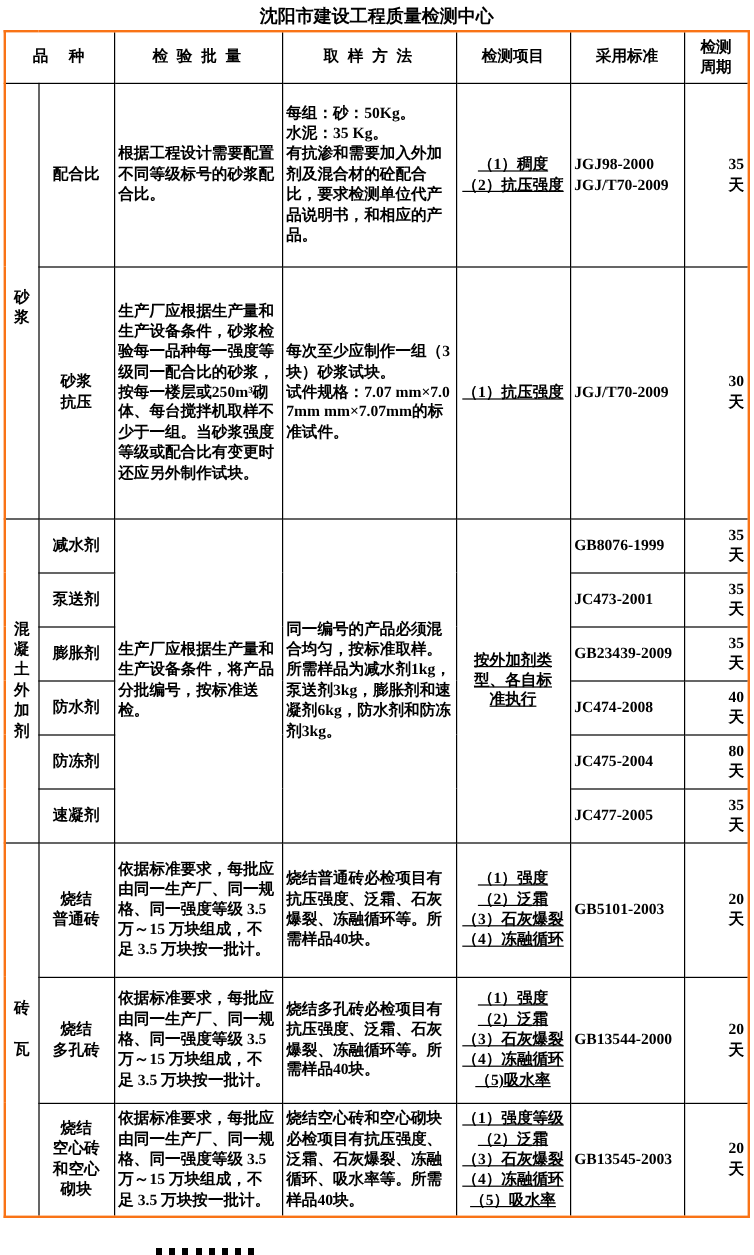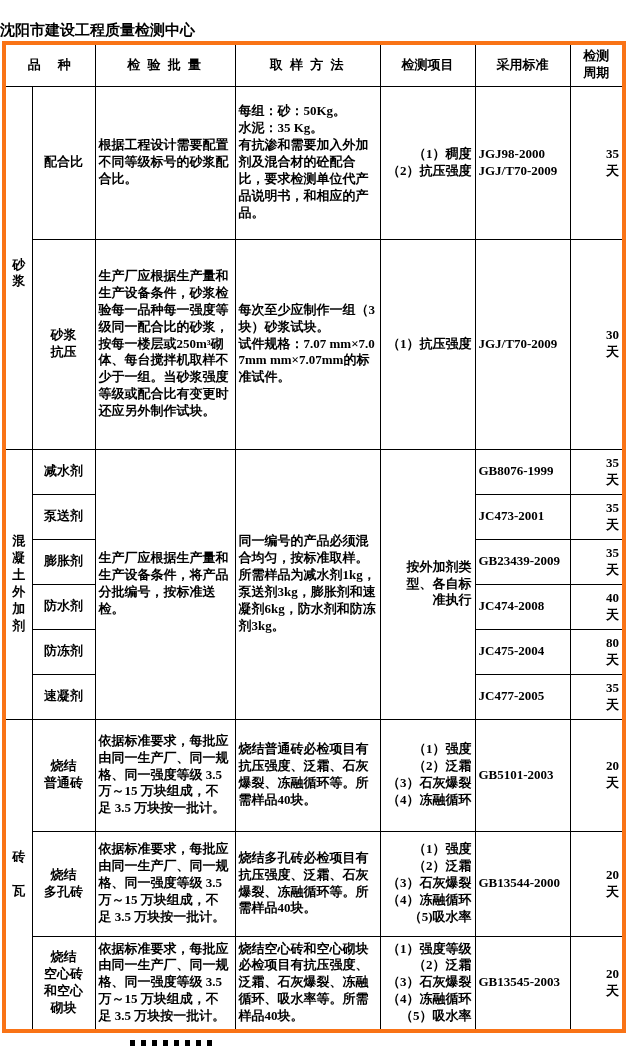--- a/index.html
+++ b/index.html
@@ -2,43 +2,43 @@
 <html><head>
 <meta charset="utf-8">
 <style>
   html,body{margin:0;padding:0;background:#fff;}
   body{
     width:628px;height:1046px;position:relative;
     font-family:"Liberation Serif","DejaVu Serif",serif;
     color:#000;-webkit-font-smoothing:none;
   }
   .page-title{
-    font-weight:bold;font-size:15px;line-height:20px;
-    padding-top:20px;white-space:pre-line;
+    text-align:center;font-weight:bold;font-size:15px;line-height:20px;
+    padding-top:4px;white-space:pre-line;
   }
   table.main{
     border-collapse:collapse;table-layout:fixed;
     width:620px;margin:1px auto 0 auto;
   }
   table.main th, table.main td{
     border:1px solid #000;
     font-weight:bold;font-size:13px;line-height:1.3;
     padding:2px 3px;vertical-align:middle;
     white-space:pre-line;word-break:break-all;
     box-sizing:border-box;
   }
-  table.main{border:4px solid #f97316;}
+  table.main{border:2px solid #f97316;}
   th{font-size:14px;letter-spacing:2px;text-align:center;padding:4px 1px;}
   td.group-cell{
     text-align:center;padding:0;line-height:1.9;
     font-size:14px;
   }
   td.variety-cell{text-align:center;line-height:1.7;}
   td.batch-cell, td.sampling-cell{text-align:left;}
-  td.items-cell{text-align:right;line-height:1.45;}
+  td.items-cell{text-align:center;line-height:1.45;text-decoration:underline;}
   td.standard-cell{text-align:left;line-height:1.6;}
   td.cycle-cell{text-align:right;line-height:1.7;}
   .clip-frag{
     position:absolute;left:130px;top:1040px;width:88px;height:6px;
     background:repeating-linear-gradient(90deg,#000 0 5px,transparent 5px 11px);
   }
 </style>
 </head>
 <body>
 

